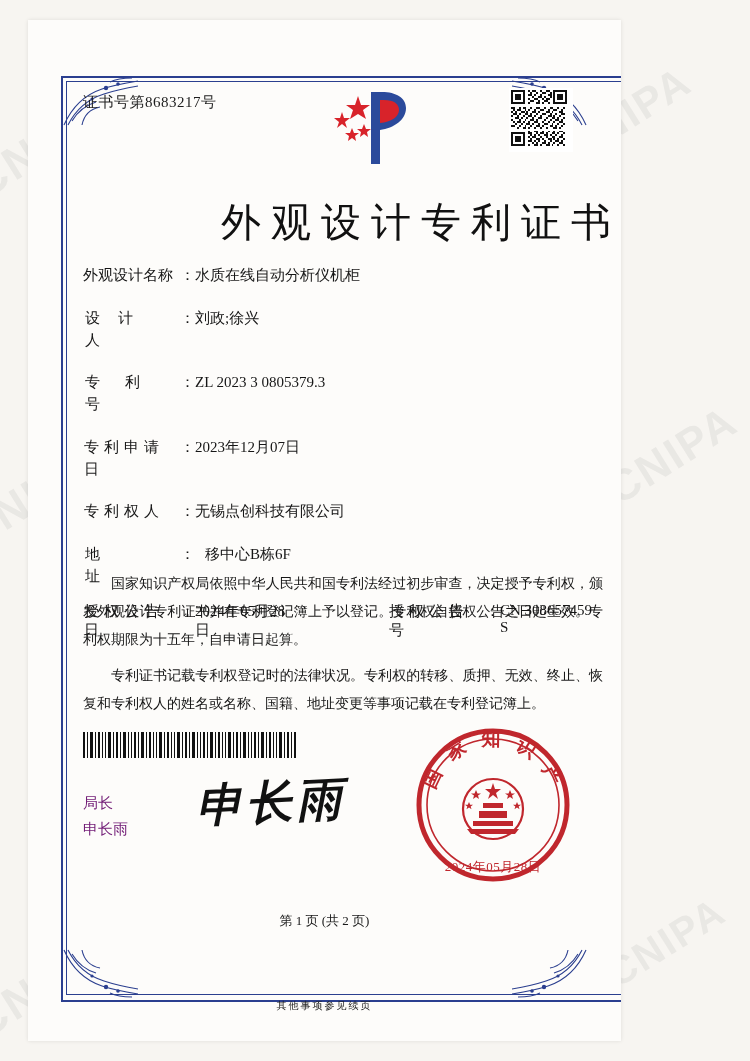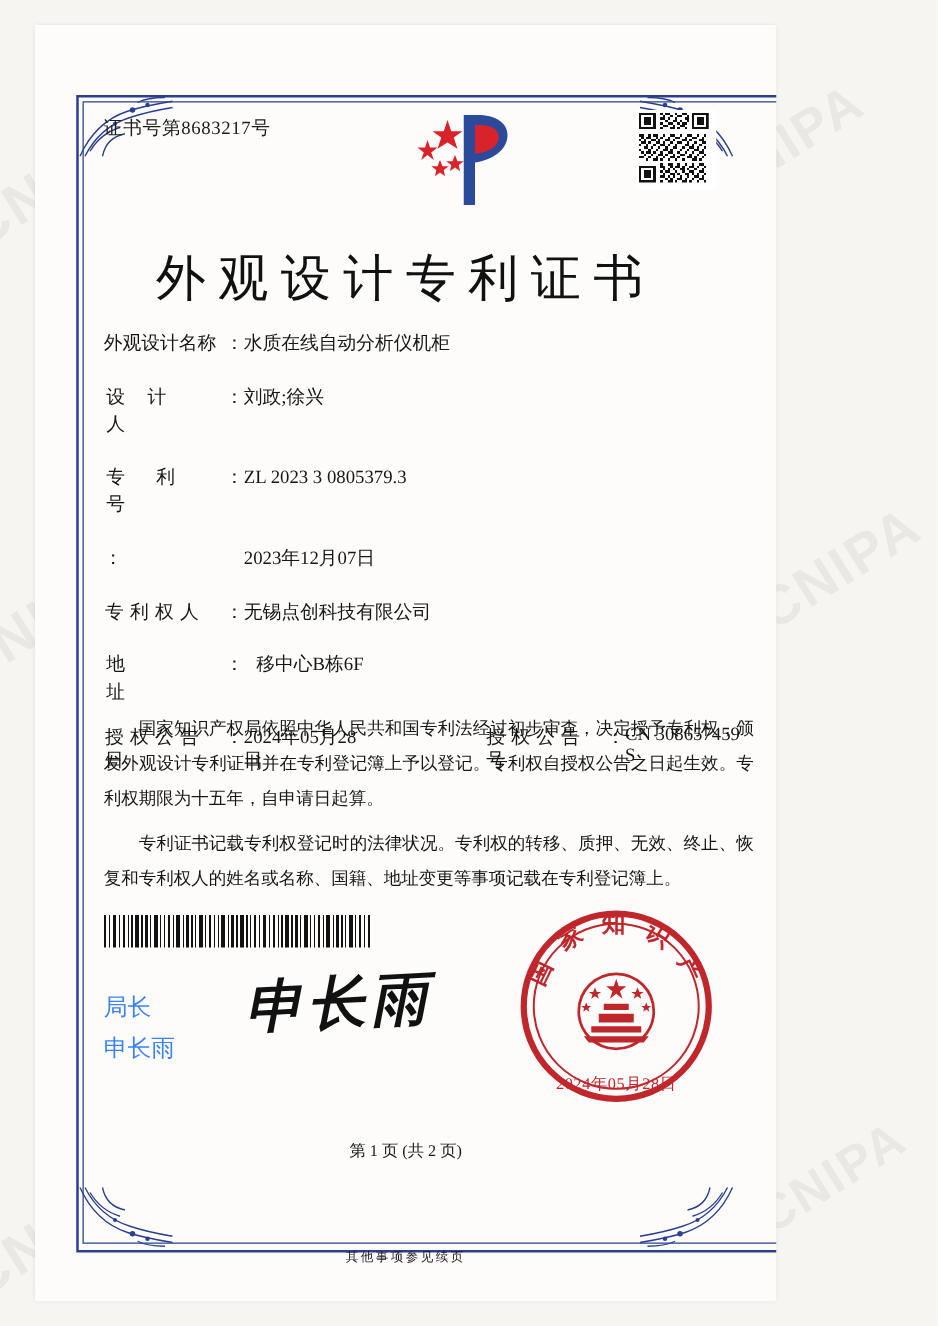--- a/index.html
+++ b/index.html
@@ -79,21 +79,21 @@
     right: 48px; top: 68px;
     width: 60px; height: 60px;
     background: #fff;
     padding: 2px;
   }
   .qr svg { display: block; }
 
   .title {
     position: absolute;
     left: 0; right: 0; top: 175px;
-    text-align: center;
+    text-align: right;
     font-size: 40px;
     letter-spacing: 10px;
     color: #111;
     font-family: Liberation Serif, serif;
     font-weight: 500;
   }
 
   
   .fields {
     position: absolute;
@@ -138,23 +138,23 @@
   
   .barcode {
     position: absolute;
     left: 55px; top: 712px;
     width: 215px; height: 26px;
   }
   
   .sig-label {
     position: absolute;
     left: 55px; top: 770px;
-    font-size: 19px;
+    font-size: 15px;
     line-height: 1.75;
-    color: #3b82f6;
+    color: #701a75;
   }
   .sig-hand {
     position: absolute;
     left: 168px; top: 752px;
     font-family: "Liberation Serif", serif;
     font-size: 46px;
     font-style: italic;
     font-weight: bold;
     color: #111;
     letter-spacing: 4px;
@@ -490,20 +490,21 @@
     <div class="row">
       <div class="label">
         <span style="letter-spacing:25px;padding-left:2px">专利号</span>
           <span>：</span>
       </div>
       <div class="value">ZL 2023 3 0805379.3</div>
     </div>
 
     <div class="row">
       <div class="label">
+        <span style="letter-spacing:5px;padding-left:1px">专利申请日</span>
           <span>：</span>
       </div>
       <div class="value">2023年12月07日</div>
     </div>
 
     <div class="row">
       <div class="label">
         <span style="letter-spacing:5px;padding-left:1px">专利权人</span>
           <span>：</span>
       </div>

